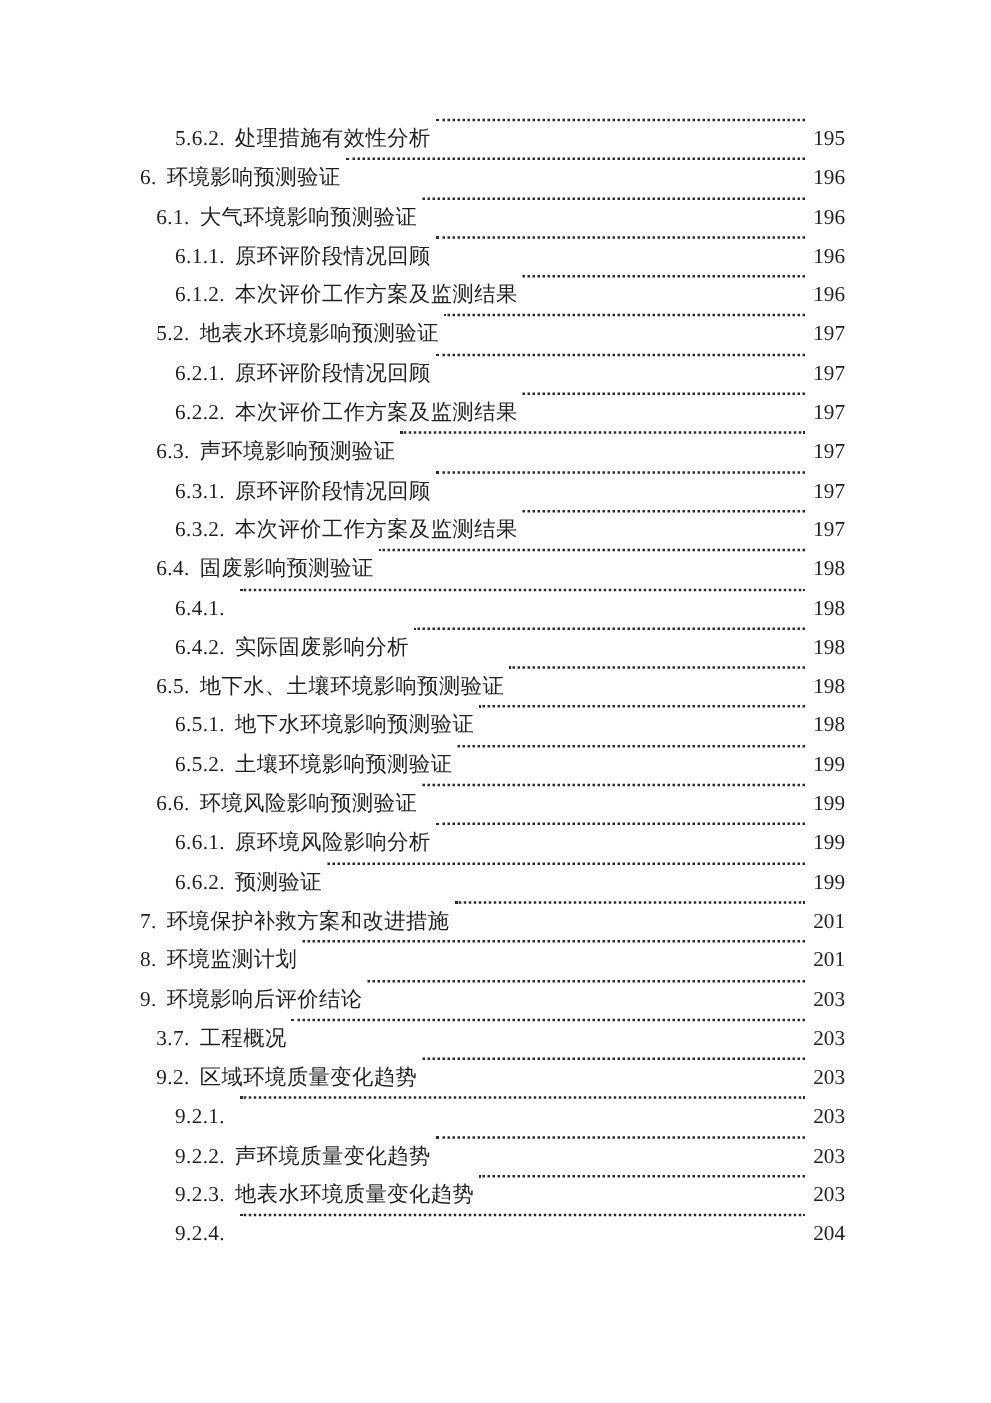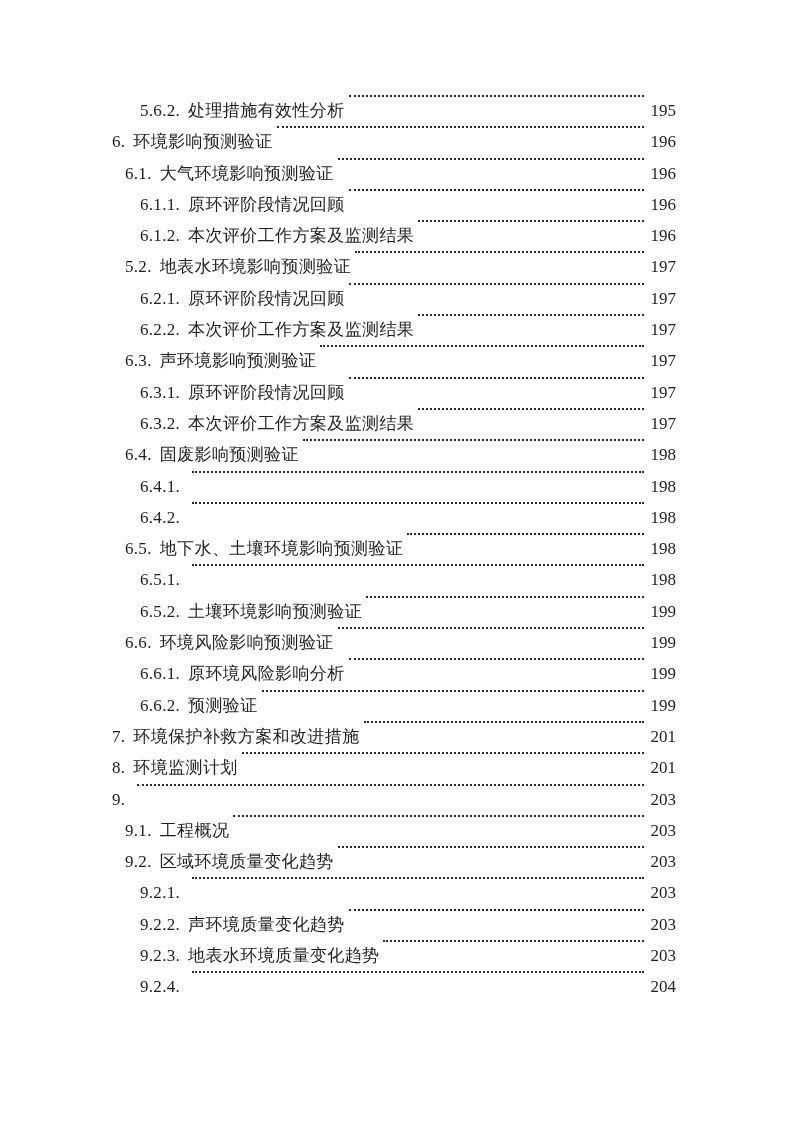--- a/index.html
+++ b/index.html
@@ -137,31 +137,33 @@
     <span class="leader"></span>
     <span class="pagenum">198</span>
   </div>
       <div class="toc-row lvl3">
     <span class="num">6.4.1.</span>
     <span class="leader"></span>
     <span class="pagenum">198</span>
   </div>
       <div class="toc-row lvl3">
     <span class="num">6.4.2.</span>
+    <span class="title">实际固废影响分析</span>
     <span class="leader"></span>
     <span class="pagenum">198</span>
   </div>
       <div class="toc-row lvl2">
     <span class="num">6.5.</span>
     <span class="title">地下水、土壤环境影响预测验证</span>
     <span class="leader"></span>
     <span class="pagenum">198</span>
   </div>
       <div class="toc-row lvl3">
     <span class="num">6.5.1.</span>
+    <span class="title">地下水环境影响预测验证</span>
     <span class="leader"></span>
     <span class="pagenum">198</span>
   </div>
       <div class="toc-row lvl3">
     <span class="num">6.5.2.</span>
     <span class="title">土壤环境影响预测验证</span>
     <span class="leader"></span>
     <span class="pagenum">199</span>
   </div>
       <div class="toc-row lvl2">
@@ -189,25 +191,26 @@
     <span class="pagenum">201</span>
   </div>
       <div class="toc-row lvl1">
     <span class="num">8.</span>
     <span class="title">环境监测计划</span>
     <span class="leader"></span>
     <span class="pagenum">201</span>
   </div>
       <div class="toc-row lvl1">
     <span class="num">9.</span>
-    <span class="leader"></span>
-    <span class="pagenum">203</span>
-  </div>
-      <div class="toc-row lvl2">
-    <span class="num">9.1.</span>
+    <span class="title">环境影响后评价结论</span>
+    <span class="leader"></span>
+    <span class="pagenum">203</span>
+  </div>
+      <div class="toc-row lvl2">
+    <span class="num">3.7.</span>
     <span class="title">工程概况</span>
     <span class="leader"></span>
     <span class="pagenum">203</span>
   </div>
       <div class="toc-row lvl2">
     <span class="num">9.2.</span>
     <span class="title">区域环境质量变化趋势</span>
     <span class="leader"></span>
     <span class="pagenum">203</span>
   </div>

